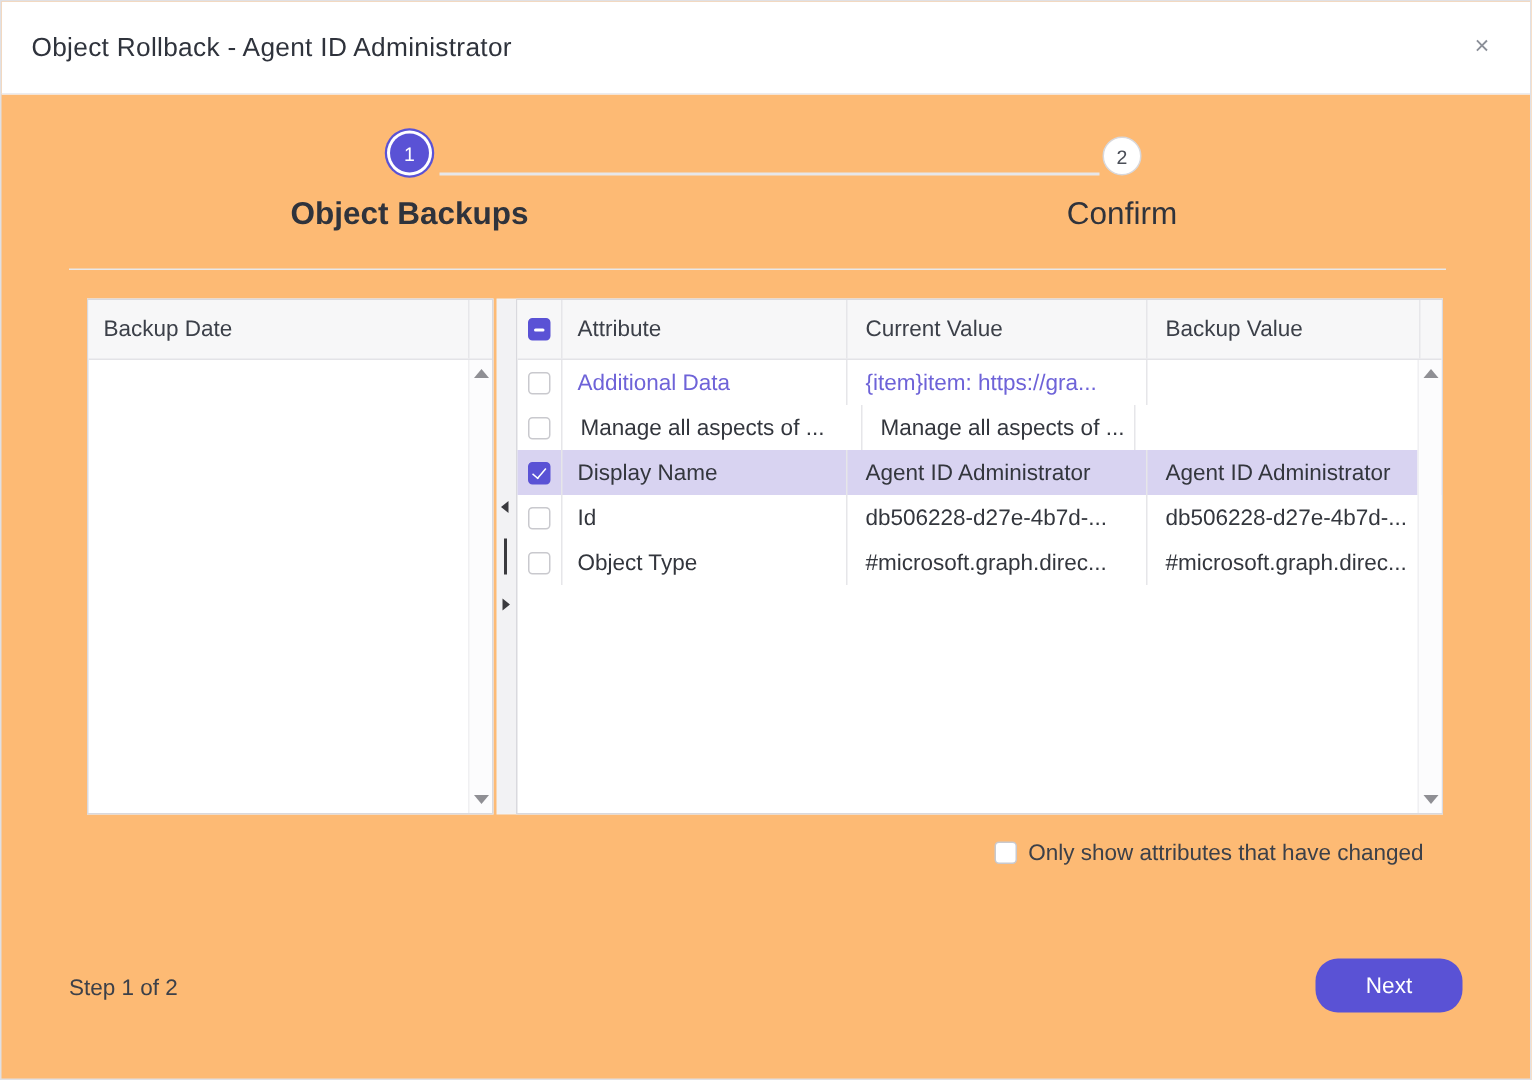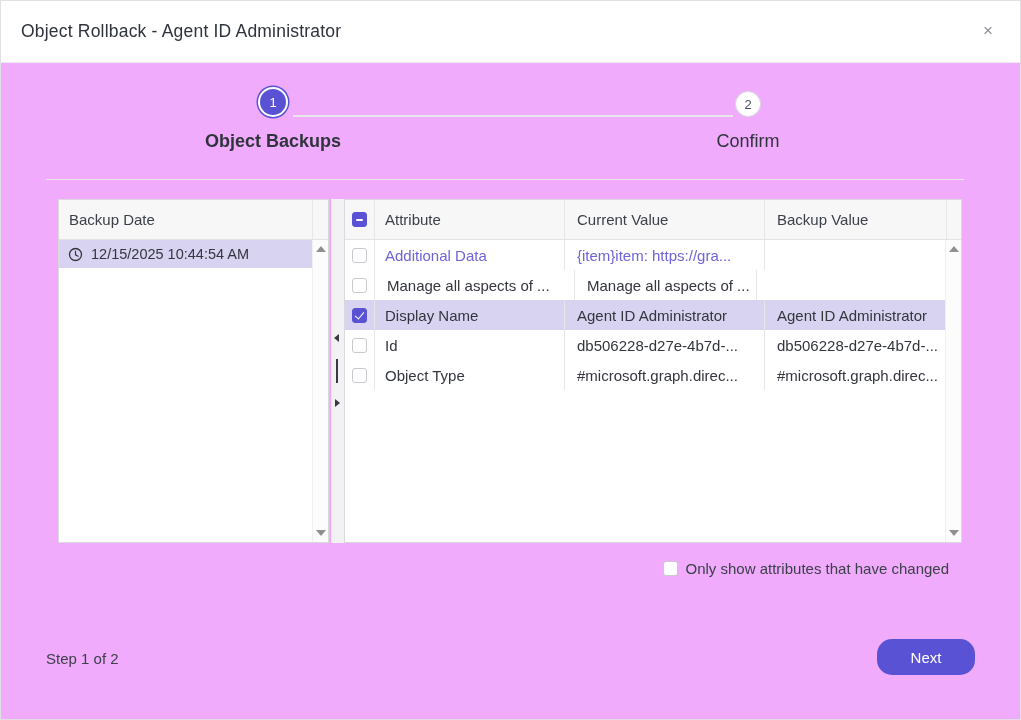--- a/index.html
+++ b/index.html
@@ -3,37 +3,37 @@
 <meta charset="utf-8">
 <style>
   :root{
     --accent:#5a52d5;
     --row-highlight:#d8d3f1;
     --link:#6e63d8;
   }
   *{box-sizing:border-box;margin:0;padding:0;}
   html,body{background:#fff;}
   body{font-family:"Liberation Sans","DejaVu Sans",sans-serif;color:#3c4049;}
-  .dialog{position:relative;width:1021px;height:720px;background:#f0abfc;border:1px solid #e0e0e4;overflow:hidden;}
+  .dialog{position:relative;width:1021px;height:720px;background:#fdba74;border:1px solid #e0e0e4;overflow:hidden;}
 
   
   .titlebar{position:absolute;left:0;top:0;width:100%;height:62px;border-bottom:1px solid #ececef;background:#fff;}
   .title{position:absolute;left:20px;top:20px;font-size:17.5px;font-weight:400;color:#2f333c;letter-spacing:.2px;}
   .close{position:absolute;right:27px;top:21px;font-size:17px;color:#8b8f98;cursor:pointer;line-height:1;}
 
   
   .stepper{position:absolute;left:0;top:62px;width:100%;height:116px;}
   .connector{position:absolute;left:292px;top:52px;width:440px;height:2px;background:#e7e7ea;}
   .step{position:absolute;width:160px;text-align:center;}
   .step1{left:192px;top:22px;}
   .step2{left:667px;top:28px;}
   .circle{display:flex;align-items:center;justify-content:center;border-radius:50%;margin:0 auto;background:#fff;}
   .step1 .circle{width:26px;height:26px;background:var(--accent);color:#fff;font-size:13px;box-shadow:0 0 0 2px #fff,0 0 0 3.5px var(--accent);margin-top:4px;}
   .step2 .circle{width:26px;height:26px;border:1px solid #d8d8dc;color:#4b4f58;font-size:13px;}
-  .step-label{margin-top:14px;font-size:18px;color:#2f333c;}
+  .step-label{margin-top:14px;font-size:21px;color:#2f333c;}
   .step1 .step-label{font-weight:bold;margin-top:16px;}
 
   .hr{position:absolute;left:45px;top:178px;width:918px;height:1px;background:#e8e8ea;}
 
   
   .panel{position:absolute;top:198px;height:344px;border:1px solid #d9d9de;background:#fff;}
   .left-panel{left:57px;width:271px;}
   .right-panel{left:343px;width:618px;}
 
   .grid-header{position:relative;height:40px;background:#f7f7f8;border-bottom:1px solid #e3e3e7;display:flex;align-items:center;font-size:15px;color:#3c4049;}
@@ -101,29 +101,20 @@
     </div>
   </div>
 
   <div class="hr"></div>
 
   <div class="panel left-panel">
     <div class="grid-header">
       <span>Backup Date</span>
       <span class="corner"></span>
     </div>
-    <div class="date-row">
-      <span class="clock">
-        <svg width="15" height="15" viewBox="0 0 15 15">
-            <circle cx="7.5" cy="7.5" r="6" fill="none" stroke="#34373e" stroke-width="1.3"></circle>
-            <path d="M7.5 4.2 L7.5 7.8 L10.1 9.2" fill="none" stroke="#34373e" stroke-width="1.2" stroke-linecap="round"></path>
-          </svg>
-      </span>
-      <span>12/15/2025 10:44:54 AM</span>
-    </div>
     <div class="vscroll">
       <span class="tri up"></span>
       <span class="tri down"></span>
     </div>
   </div>
 
   <div class="splitter">
     <span class="sp-left"></span>
     <span class="sp-grip"></span>
     <span class="sp-right"></span>

